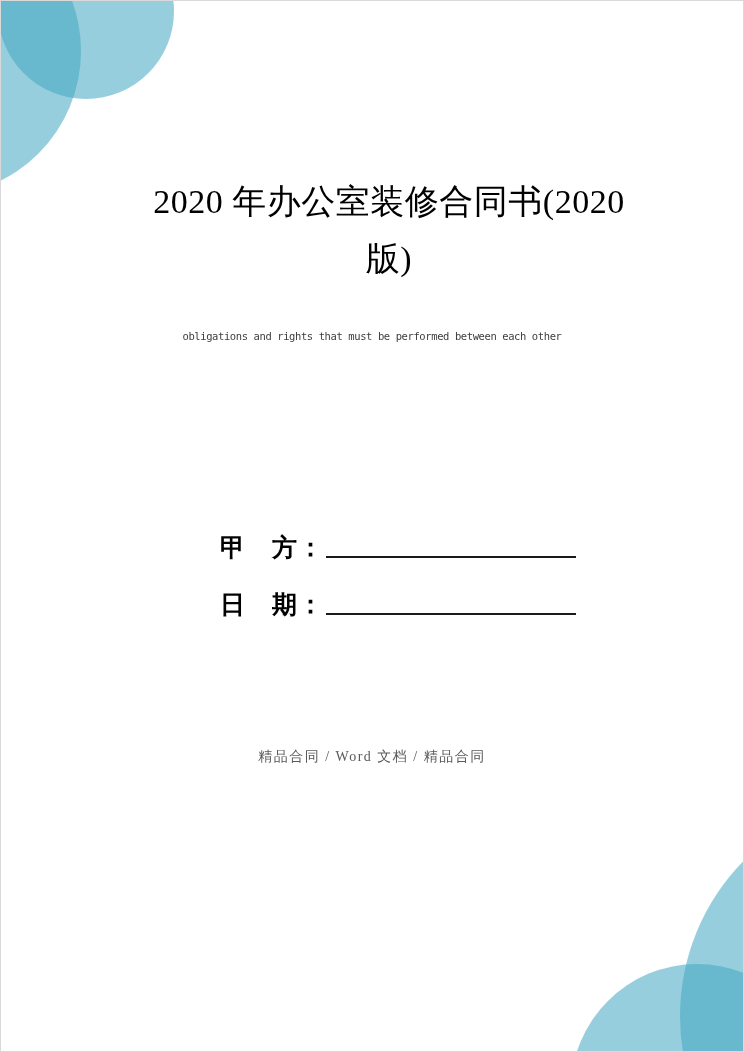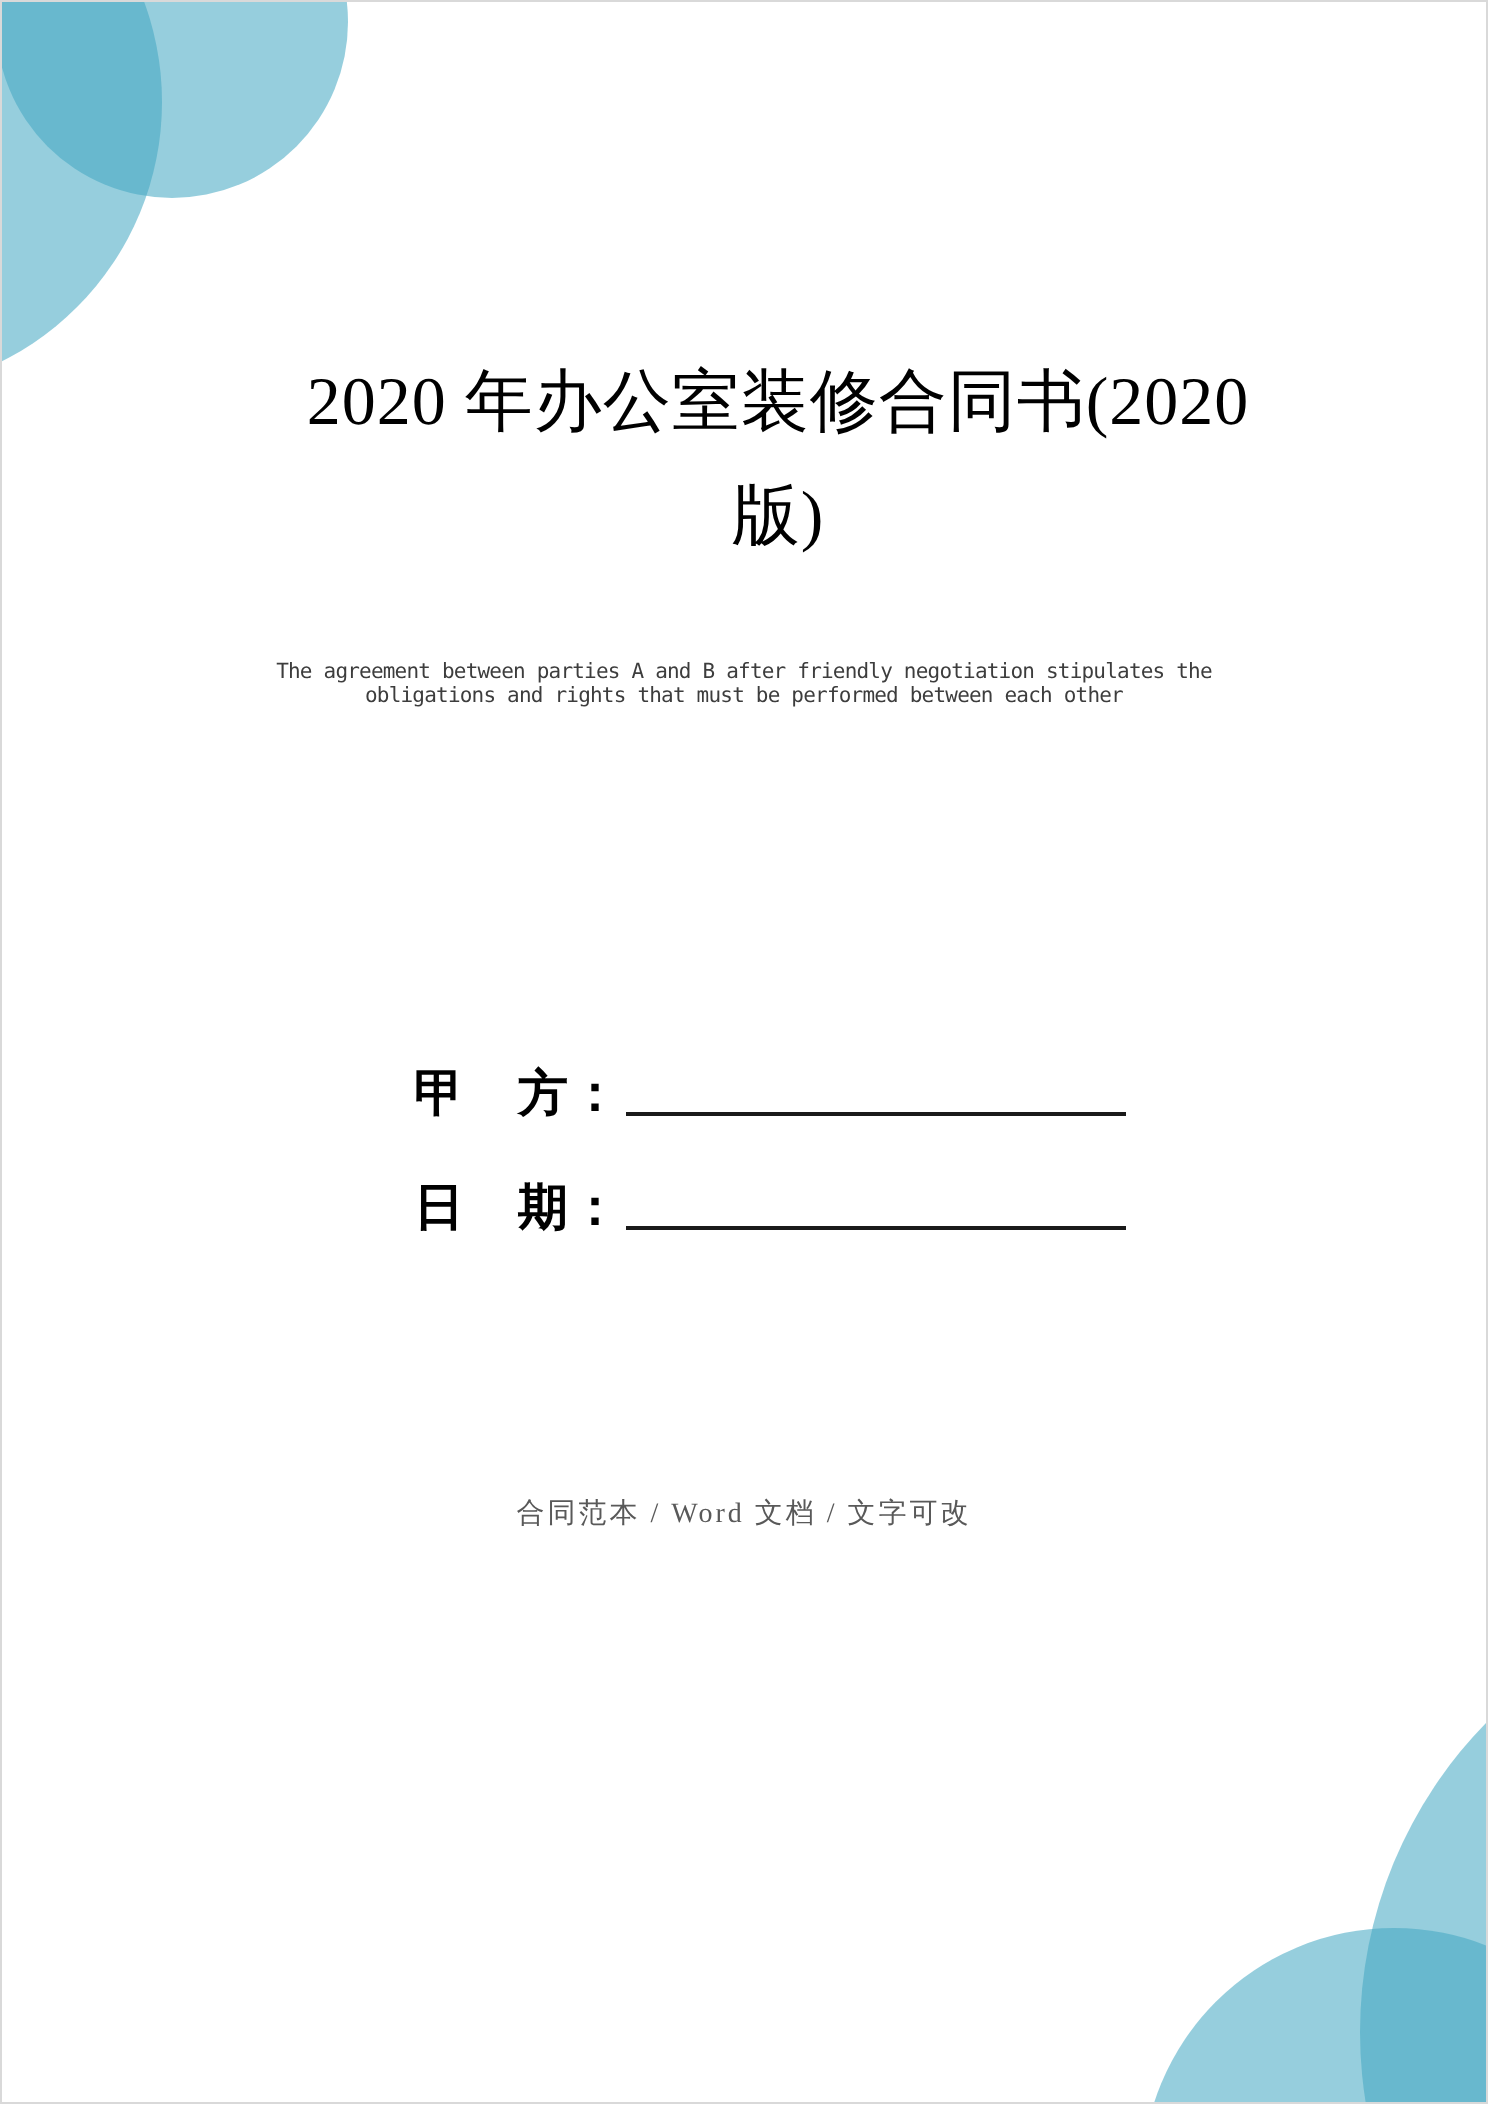--- a/index.html
+++ b/index.html
@@ -83,20 +83,21 @@
     margin-bottom: 24px;
   }
   .sig-label {
     font-family: "Liberation Sans", sans-serif;
     font-size: 25px;
     line-height: 33px;
     font-weight: 700;
     letter-spacing: 1px;
     white-space: pre;
     color: #000000;
+    margin-left: 13px;
   }
   .sig-line {
     display: inline-block;
     width: 250px;
     align-self: flex-end;
     margin-bottom: 6px;
     margin-left: 2px;
     border-bottom: 2px solid #1a1a1a;
   }
 
@@ -120,31 +121,30 @@
   <div class="deco circle-tl-b"></div>
   <div class="deco circle-br-a"></div>
   <div class="deco circle-br-b"></div>
 
   <h1 class="title">
     <span>2020 年办公室装修合同书(2020</span>
     <span>版)</span>
   </h1>
 
   <div class="subtitle">
-    <p>The agreement between parties A and B after friendly negotiation stipulates the</p>
     <p>obligations and rights that must be performed between each other</p>
   </div>
 
 
   <div class="sigs">
     <div class="sig-row">
       <span class="sig-label">甲　方：</span>
       <span class="sig-line"></span>
     </div>
     <div class="sig-row">
       <span class="sig-label">日　期：</span>
       <span class="sig-line"></span>
     </div>
   </div>
 
-  <div class="footer">合同范本 / Word 文档 / 文字可改</div>
+  <div class="footer">精品合同 / Word 文档 / 精品合同</div>
 
 </div>
 
 </body></html>

